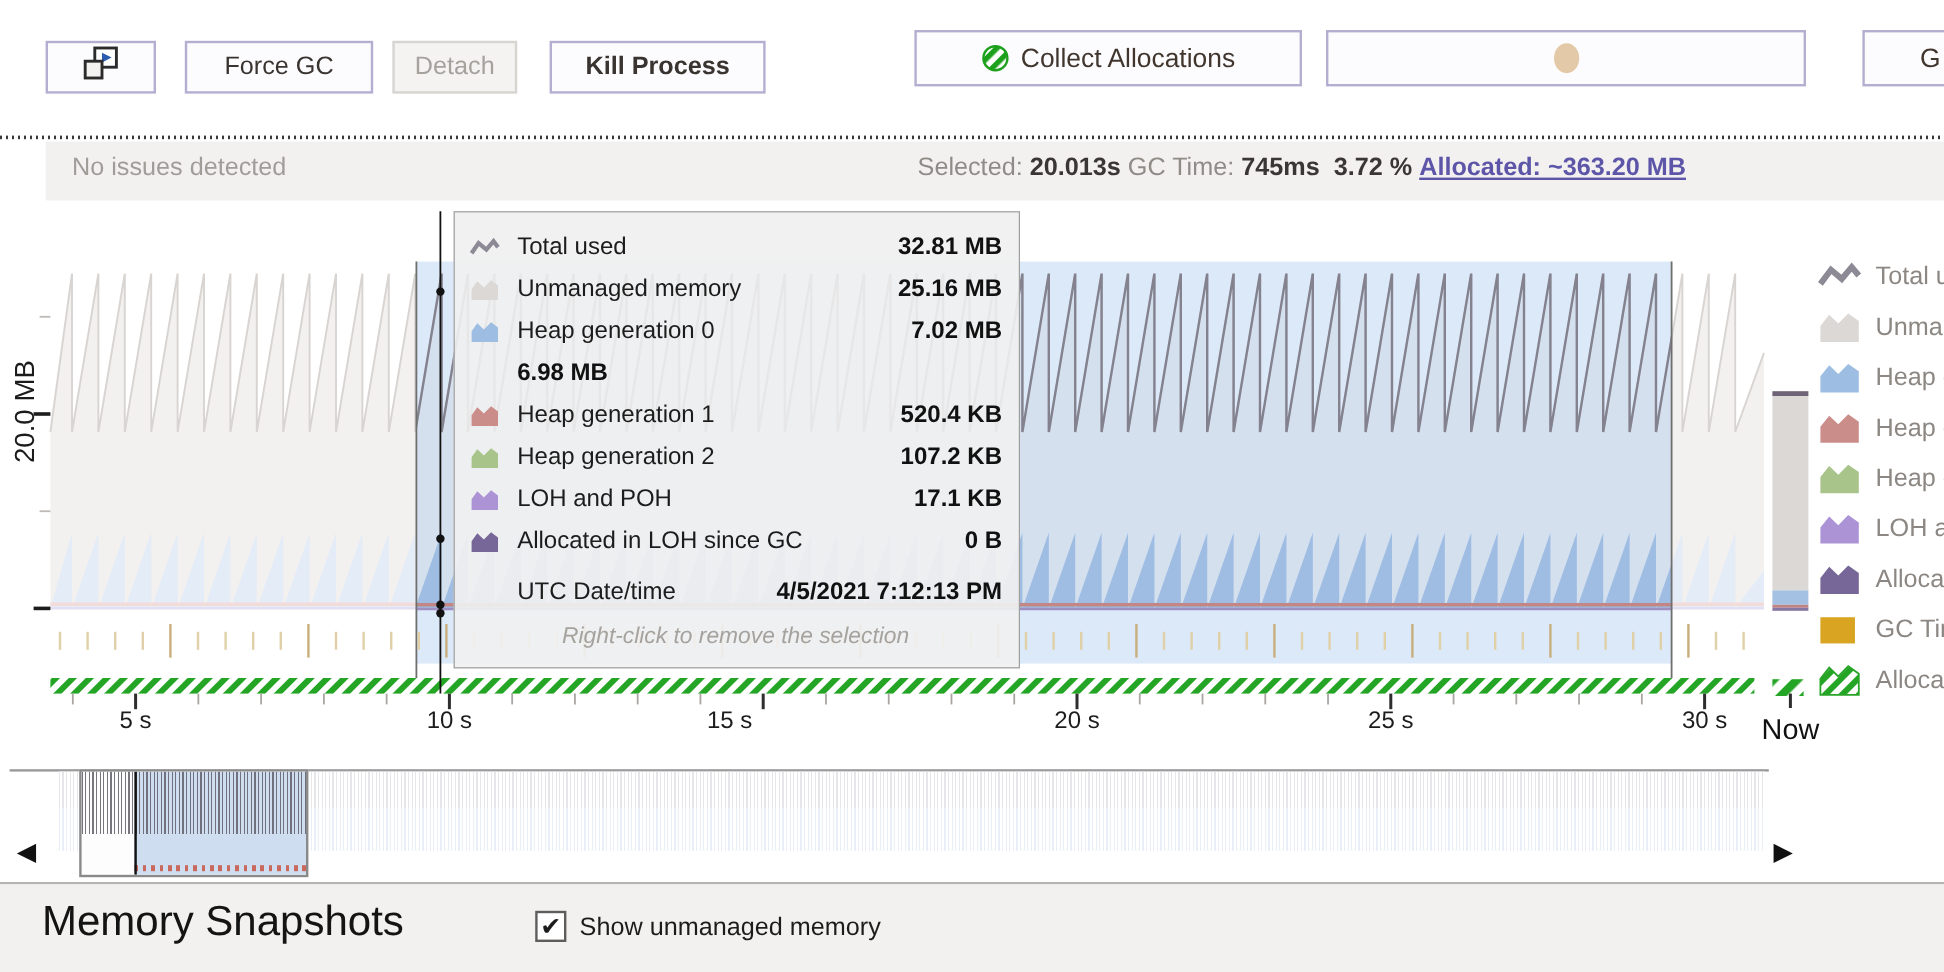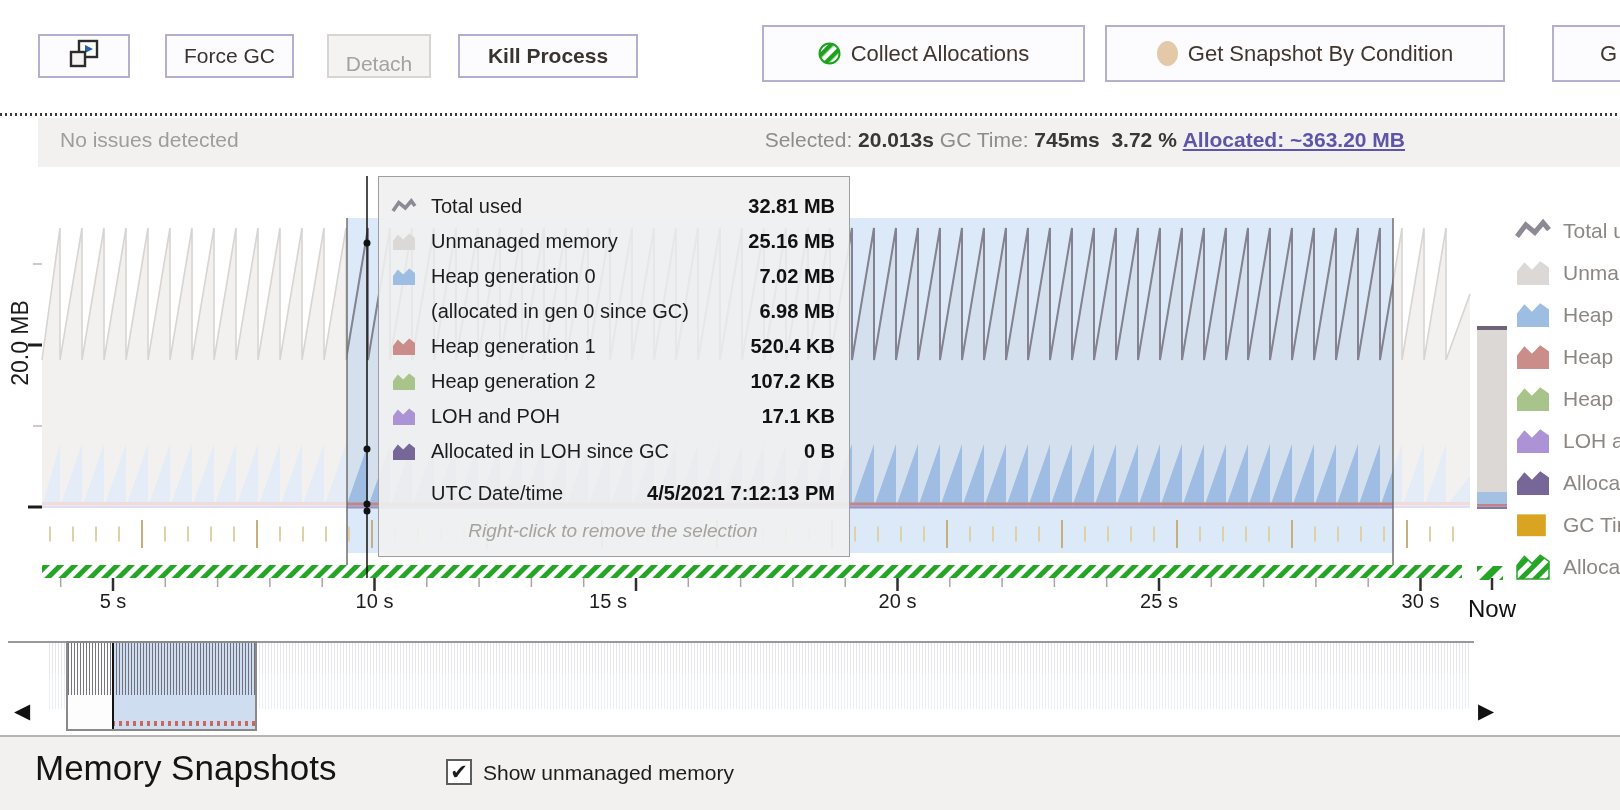--- a/index.html
+++ b/index.html
@@ -3,22 +3,22 @@
 <meta charset="utf-8">
 <style>
   html,body{margin:0;padding:0;}
   body{width:1620px;height:810px;overflow:hidden;position:relative;background:#ffffff;
        font-family:"Liberation Sans","DejaVu Sans",sans-serif;color:#1c1c1c;}
   .abs{position:absolute;}
   
   .btn{position:absolute;display:flex;align-items:center;justify-content:center;gap:10px;
        background:#fcfbfd;border:2px solid #b4afd0;box-sizing:border-box;font-size:21px;color:#3a3430;cursor:default;}
   .btn.small{top:34px;height:44px;}
-  .btn.big{top:25px;height:57px;font-size:22px;color:#41362e;}
-  .btn.disabled{border-color:#d7d5d1;background:#f4f3f1;color:#a5a19d;align-items:flex-end;}
+  .btn.big{top:25px;height:47px;font-size:22px;color:#41362e;}
+  .btn.disabled{border-color:#d7d5d1;background:#f4f3f1;color:#a5a19d;}
   .dotted-divider{left:0;top:113px;width:1620px;height:3px;
        background:repeating-linear-gradient(90deg,#3a3a3a 0 2px,transparent 2px 5px);}
   
   .statusbar{left:38px;top:118px;width:1582px;height:49px;background:#f2f1f0;}
   .status-msg{left:60px;top:128px;font-size:21px;color:#a09c98;}
   .status-right{right:215px;top:128px;font-size:21px;white-space:nowrap;}
   .dim{color:#8f8b87;}
   .val{color:#3a3633;font-weight:600;}
   .pct{color:#3a3633;font-weight:700;}
   .alloc-link{color:#5d55a8;text-decoration:underline;font-weight:600;cursor:pointer;}
@@ -70,40 +70,39 @@
 
 <div class="btn small" style="left:38px;width:92px;">
   <span>
     <svg width="32" height="30" viewBox="0 0 32 30">
       <rect x="11" y="2" width="18" height="16" fill="#ffffff" stroke="#2b2b2b" stroke-width="2.4"></rect>
       <polygon points="17,6 25,10 17,14" fill="#2b5cb0"></polygon>
       <rect x="3" y="13" width="14" height="14" fill="#f4f3f1" stroke="#2b2b2b" stroke-width="2.4"></rect>
     </svg>
   </span>
 </div>
-<div class="btn small" style="left:165px;width:129px;">
+<div class="btn small" style="left:154px;width:157px;">
   <span>Force GC</span>
 </div>
 <div class="btn small disabled" style="left:327px;width:104px;">
   <span>Detach</span>
 </div>
 <div class="btn small" style="left:458px;width:180px;font-weight:bold;">
   <span>Kill Process</span>
 </div>
 <div class="btn big" style="left:762px;width:323px;">
   <span style="display:flex;">
     <svg width="23" height="23" viewBox="0 0 23 23">
       <circle cx="11.5" cy="11.5" r="10" fill="url(#gstripeIcon)" stroke="#1da11d" stroke-width="2"></circle>
     </svg>
   </span>
   <span>Collect Allocations</span>
 </div>
 <div class="btn big" style="left:1105px;width:400px;">
   <span style="width:21px;height:25px;border-radius:50%;background:#e3c9a7;"></span>
-  <span>Get Snapshot By Condition</span>
 </div>
 <div class="btn big" style="left:1552px;width:160px;justify-content:flex-start;padding-left:46px;">
   <span>G</span>
 </div>
 
 <div class="abs dotted-divider"></div>
 
 <div class="abs statusbar"></div>
 <div class="abs status-msg">No issues detected</div>
 <div class="abs status-right">
@@ -287,21 +286,20 @@
         <span class="tt-icon">
           <svg viewBox="0 0 26 20" width="26" height="20">
             <path d="M2,18 L2,9 L6.76,2.4 L12.219999999999999,7.6 L18.2,1.6 L24,6 L24,18 Z" fill="#9dbde3"></path>
           </svg>
         </span>
         <span class="tt-label">Heap generation 0</span>
         <span class="tt-value">7.02 MB</span>
       </div>
       <div class="tt-row">
         <span class="tt-icon"></span>
-        <span class="tt-label">(allocated in gen 0 since GC)</span>
         <span class="tt-value">6.98 MB</span>
       </div>
       <div class="tt-row">
         <span class="tt-icon">
           <svg viewBox="0 0 26 20" width="26" height="20">
             <path d="M2,18 L2,9 L6.76,2.4 L12.219999999999999,7.6 L18.2,1.6 L24,6 L24,18 Z" fill="#cb8d89"></path>
           </svg>
         </span>
         <span class="tt-label">Heap generation 1</span>
         <span class="tt-value">520.4 KB</span>

